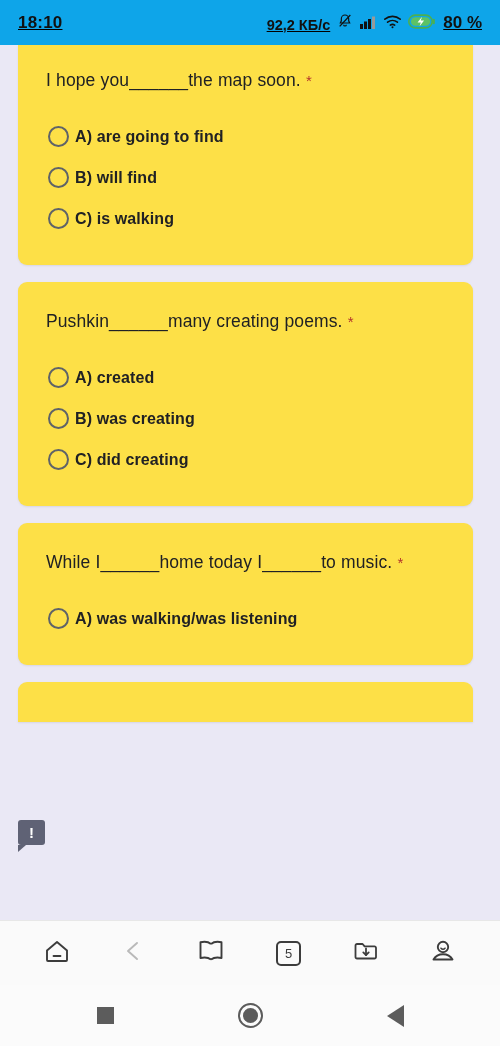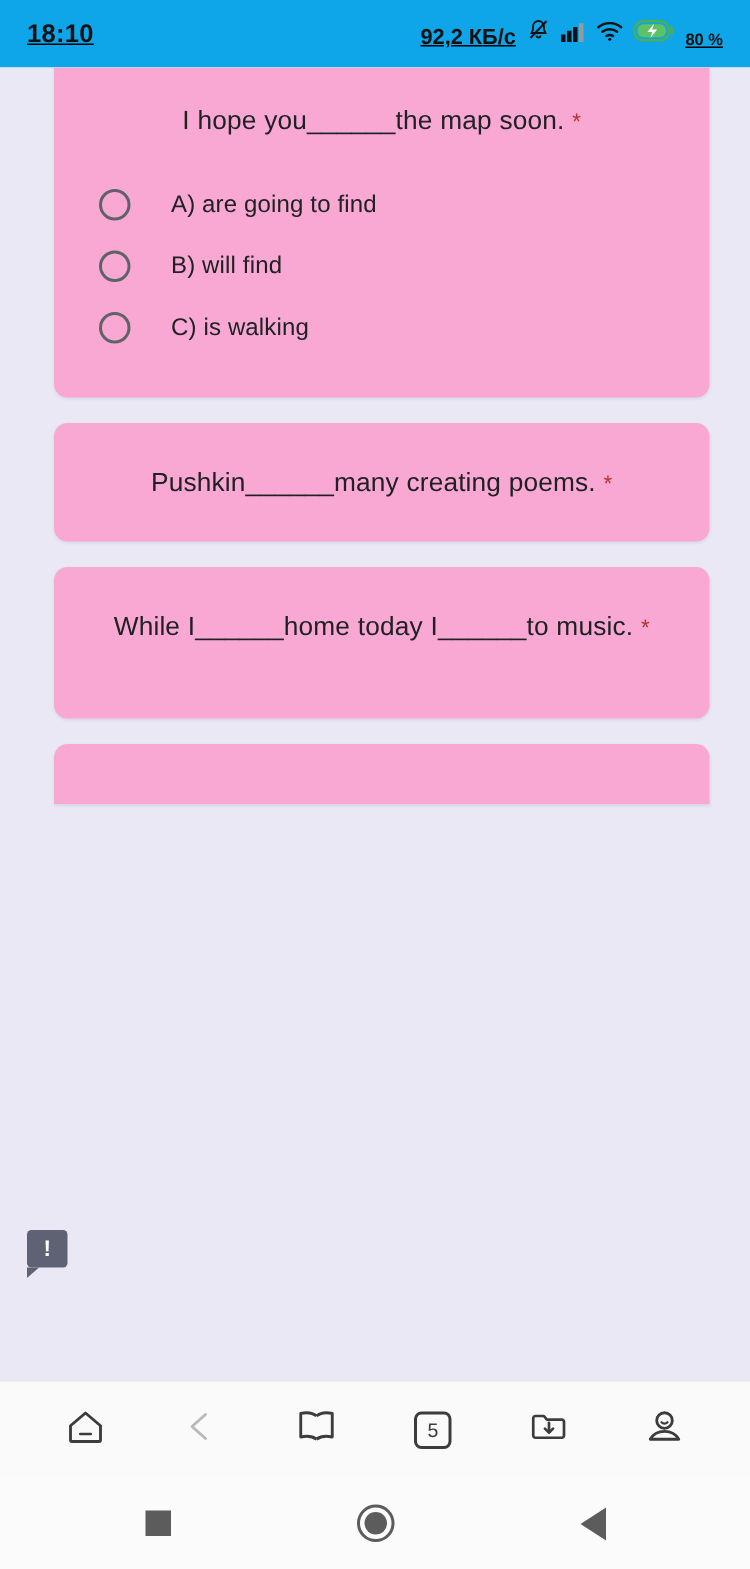--- a/index.html
+++ b/index.html
@@ -22,56 +22,56 @@
   }
   .sb-time{
     font-size:17px; font-weight:bold; color:#111;
     letter-spacing:.2px;
   }
   .sb-right{
     margin-left:auto;
     display:flex; align-items:flex-end; gap:7px;
   }
   .sb-speed{ font-size:14.5px; font-weight:bold; color:#111; }
-  .sb-pct{ font-size:11px; font-weight:bold; color:#111; margin-left:1px;}
+  .sb-pct{ font-size:17px; font-weight:bold; color:#111; margin-left:1px;}
   .ic{ display:block; }
 
   
   .page{
     position:absolute; top:45px; left:0;
     width:500px; height:875px;
     background:#eae8f5;
     overflow:hidden;
   }
 
   .card{
-    background:#f9a8d4;
+    background:#fde047;
     border-radius:9px;
-    margin:0 27px 17px 36px;
+    margin:0 27px 17px 18px;
     padding:26px 28px 26px 28px;
     box-shadow:0 1px 2px rgba(60,60,90,.10);
-    text-align:center;
   }
   .card.first{ border-radius:0 0 9px 9px; padding-top:22px; margin-top:0; }
   .card.partial{ height:40px; padding:0; margin-bottom:0; border-radius:9px 9px 0 0;}
 
   .q-text{
     font-size:17.5px;
     color:#202124;
     line-height:1.55;
     letter-spacing:.1px;
     word-spacing:.2px;
   }
   .req{ color:#b3332b; font-size:15px; vertical-align:baseline; }
 
   .options{ margin-top:22px; }
   .opt{
     display:flex; align-items:center;
-    gap:27px;
+    gap:6px;
     padding:10px 0 10px 2px;
+    font-weight:bold;
   }
   .radio{
     width:21px; height:21px; min-width:21px;
     border:2.4px solid #5f6368;
     border-radius:50%;
     background:transparent;
   }
   .opt-label{
     font-size:16px;
     color:#202124;
@@ -214,28 +214,46 @@
         <span class="opt-label">C) is walking</span>
       </div>
     </div>
   </div>
 
   <div class="card">
     <div class="q-text">
       <span>Pushkin______many creating poems.</span>
       <span class="req">*</span>
     </div>
+    <div class="options">
+      <div class="opt">
+        <span class="radio"></span>
+        <span class="opt-label">A) created</span>
+      </div>
+      <div class="opt">
+        <span class="radio"></span>
+        <span class="opt-label">B) was creating</span>
+      </div>
+      <div class="opt">
+        <span class="radio"></span>
+        <span class="opt-label">C) did creating</span>
+      </div>
+    </div>
   </div>
 
   <div class="card">
     <div class="q-text">
       <span>While I______home today I______to music.</span>
       <span class="req">*</span>
     </div>
     <div class="options">
+      <div class="opt">
+        <span class="radio"></span>
+        <span class="opt-label">A) was walking/was listening</span>
+      </div>
     </div>
   </div>
 
   <div class="card partial"></div>
 </div>
 
 <div class="warn-badge">
   <span>!</span>
 </div>
 

